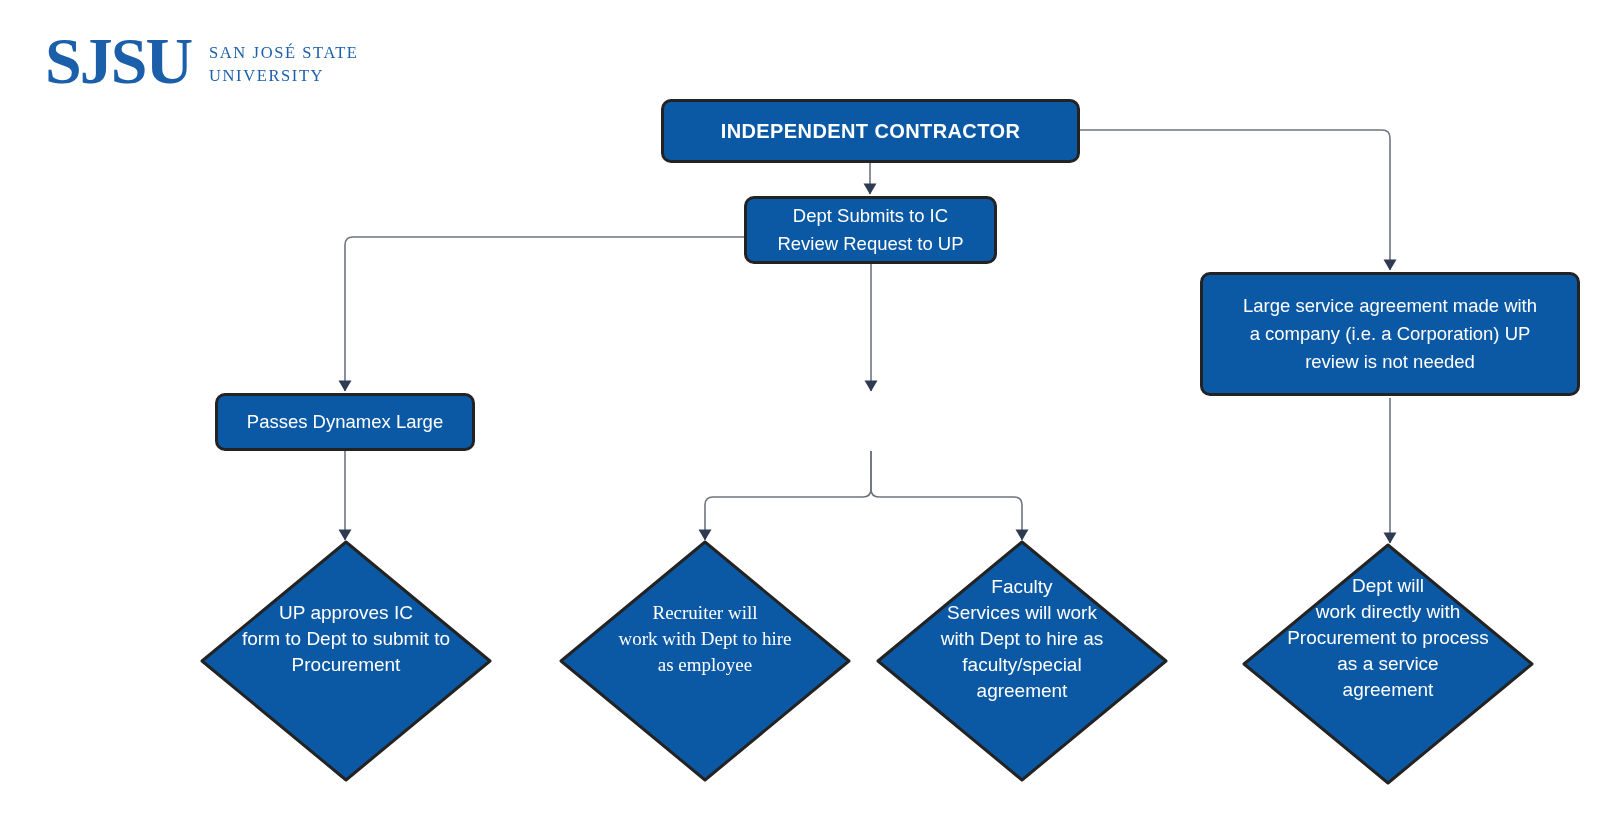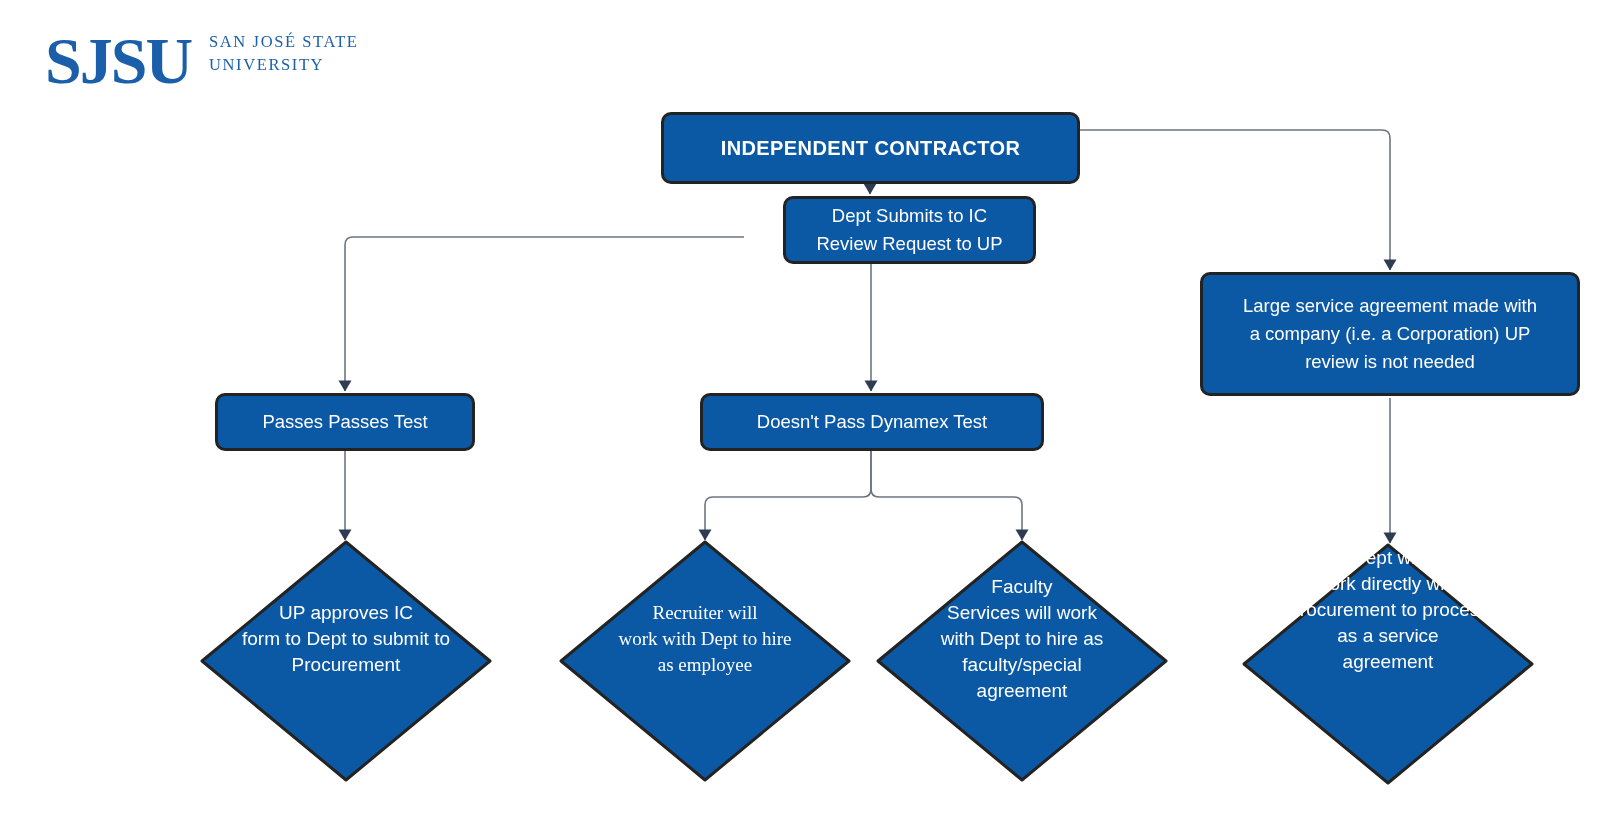--- a/index.html
+++ b/index.html
@@ -43,21 +43,21 @@
     pointer-events:none;
   }
   .diamond-label .label{transform:translateY(-22px);}
   .logo{position:absolute;left:45px;top:30px;display:flex;color:var(--logo-blue);}
   .logo-acronym{
     font-family:"Liberation Serif", serif;
     font-weight:bold;font-size:66px;line-height:62px;
     letter-spacing:-2px;
   }
   .logo-wordmark{
-    margin-left:18px;
+    margin-left:18px;margin-top:11px;
     font-family:"Liberation Serif", serif;
     font-size:16.5px;letter-spacing:1.6px;line-height:23px;
     white-space:pre-line;
   }
 </style>
 </head>
 <body>
 
 <div class="canvas">
 
@@ -82,36 +82,33 @@
     <polygon class="diamond" points="1022,542 1166,661 1022,780 878,661"></polygon>
     <polygon class="diamond" points="1388,545 1532,664 1388,783 1244,664"></polygon>
   </svg>
 
   <div class="logo">
     <div class="logo-acronym">SJSU</div>
     <div class="logo-wordmark">SAN JOSÉ STATE
 UNIVERSITY</div>
   </div>
 
-  <div class="node node-ic" style="left:661px;top:99px;width:419px;height:72px;margin-top:13px;">
+  <div class="node node-ic" style="left:661px;top:99px;width:419px;height:64px;">
     <span class="label">INDEPENDENT CONTRACTOR</span>
   </div>
 
-  <div class="node" style="left:744px;top:196px;width:253px;height:68px;margin-left:39px;">
+  <div class="node" style="left:744px;top:196px;width:253px;height:68px;">
     <span class="label">Dept Submits to IC
 Review Request to UP</span>
   </div>
 
   <div class="node" style="left:215px;top:393px;width:260px;height:58px;">
-    <span class="label">Passes Passes Test</span>
+    <span class="label">Passes Dynamex Large</span>
   </div>
 
-  <div class="node" style="left:700px;top:393px;width:344px;height:58px;">
-    <span class="label">Doesn't Pass Dynamex Test</span>
-  </div>
 
   <div class="node" style="left:1200px;top:272px;width:380px;height:124px;">
     <span class="label">Large service agreement made with
 a company (i.e. a Corporation) UP
 review is not needed</span>
   </div>
 
   <div class="diamond-label" style="left:176px;top:542px;width:340px;height:238px;">
     <span class="label">UP approves IC
 form to Dept to submit to
@@ -125,21 +122,21 @@
   </div>
 
   <div class="diamond-label" style="left:852px;top:542px;width:340px;height:238px;">
     <span class="label">Faculty
 Services will work
 with Dept to hire as
 faculty/special
 agreement</span>
   </div>
 
-  <div class="diamond-label" style="left:1218px;top:513px;width:340px;height:238px;">
+  <div class="diamond-label" style="left:1218px;top:541px;width:340px;height:238px;">
     <span class="label">Dept will
 work directly with
 Procurement to process
 as a service
 agreement</span>
   </div>
 
 </div>
 
 </body></html>

